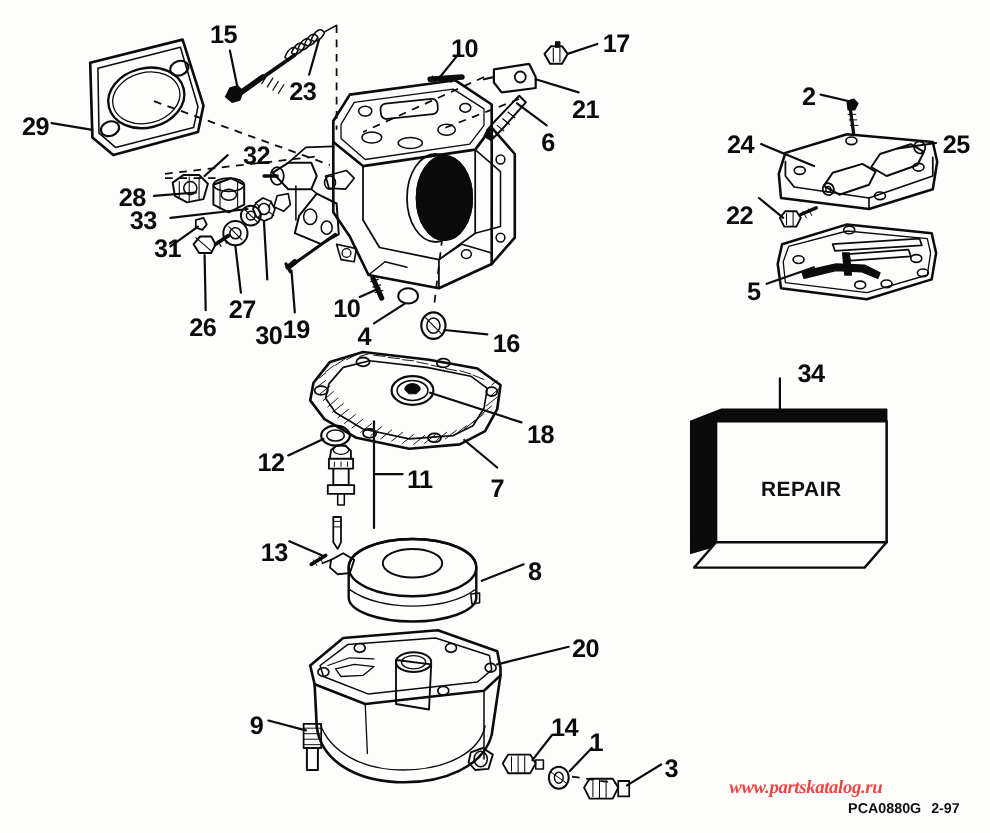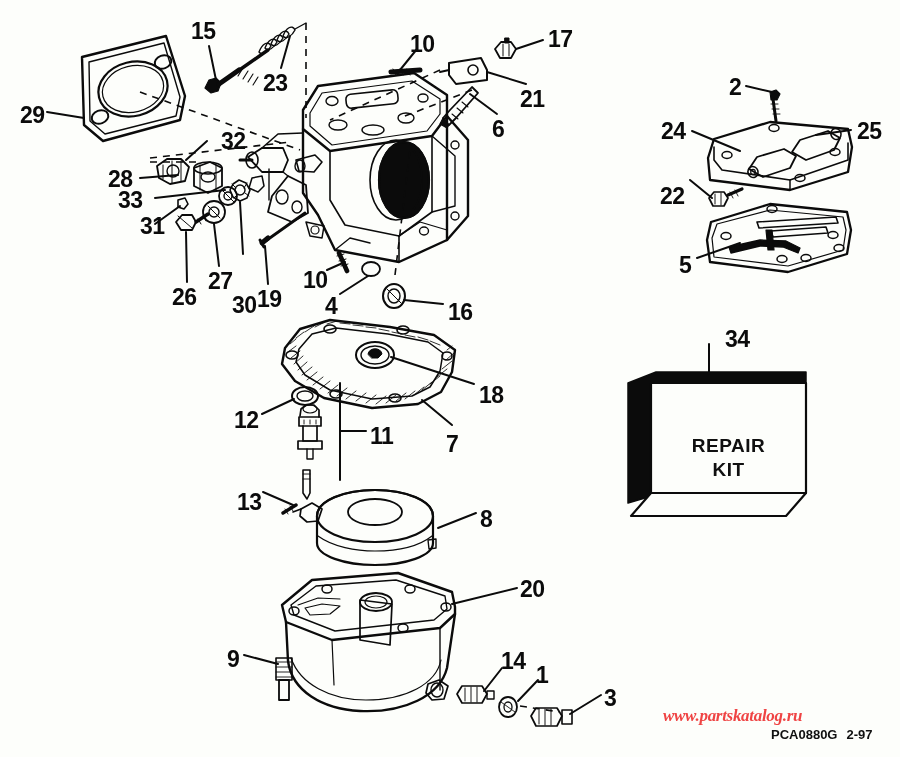--- a/index.html
+++ b/index.html
@@ -480,19 +480,18 @@
   <div class="lbl" style="left:237px;top:491px;">13</div>
   <div class="lbl" style="left:480px;top:508px;">8</div>
   <div class="lbl" style="left:700px;top:328px;margin-left:25px;">34</div>
   <div class="lbl" style="left:520px;top:578px;">20</div>
   <div class="lbl" style="left:227px;top:648px;">9</div>
   <div class="lbl" style="left:501px;top:650px;">14</div>
   <div class="lbl" style="left:536px;top:664px;">1</div>
   <div class="lbl" style="left:604px;top:687px;">3</div>
 
   <div class="kit-text" style="left:651px;top:434px;width:155px;">REPAIR</div>
-  <div class="kit-text" style="left:651px;top:458px;width:155px;">KIT</div>
 
   <div class="wm">www.partskatalog.ru</div>
 
   <div class="code"><span>PCA0880G</span><span class="gap"></span><span>2-97</span></div>
 
 </div>
 
 </body></html>

